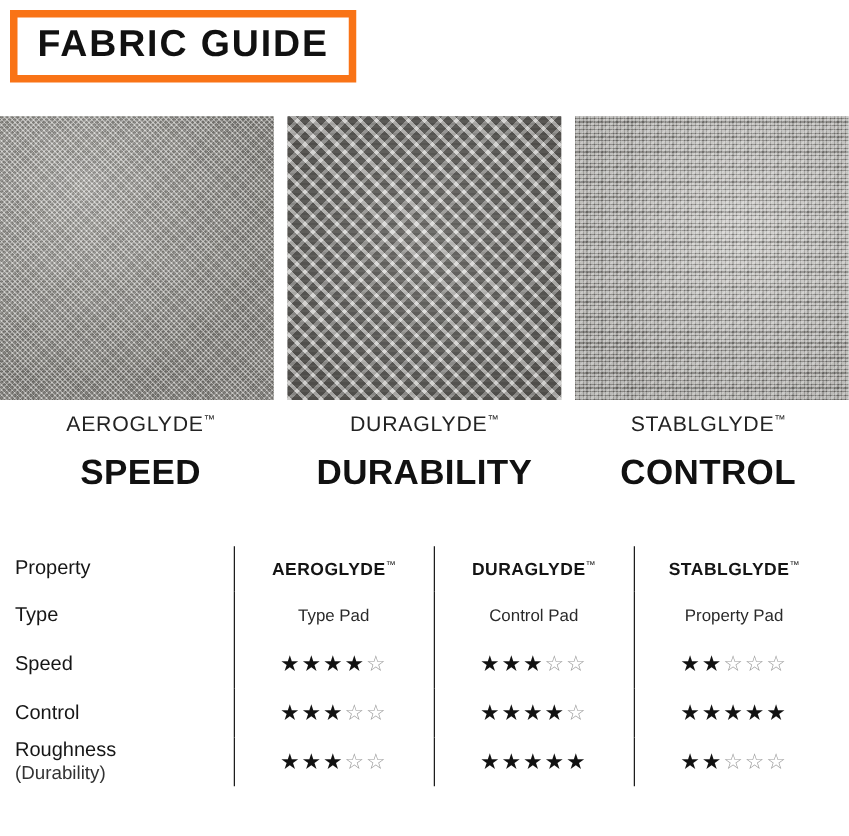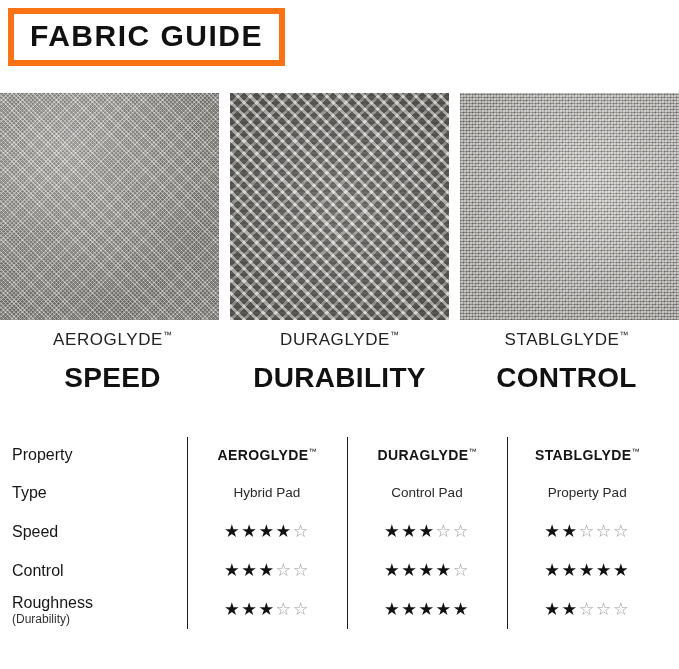--- a/index.html
+++ b/index.html
@@ -167,21 +167,21 @@
   .row {
     height: 39px;
   }
   .prop-label {
     font-size: 16px;
     color: #161616;
     padding-left: 4px;
   }
   .prop-sub {
     display: block;
-    font-size: 12px;
+    font-size: 15px;
     color: #333333;
     margin-top: 0;
   }
   .head-brand {
     text-align: center;
     font-size: 14px;
     font-weight: bold;
     letter-spacing: 0.4px;
     color: #141414;
     white-space: nowrap;
@@ -248,21 +248,21 @@
       <tbody>
         <tr class="hrow">
           <td class="prop-label">Property</td>
           <td class="vline head-brand"><span>AEROGLYDE</span><span class="tm">™</span></td>
           <td class="vline head-brand"><span>DURAGLYDE</span><span class="tm">™</span></td>
           <td class="vline head-brand"><span>STABLGLYDE</span><span class="tm">™</span></td>
         </tr>
 
         <tr class="row">
           <td class="prop-label">Type</td>
-          <td class="vline type-val">Hybrid Pad</td>
+          <td class="vline type-val">Type Pad</td>
           <td class="vline type-val">Control Pad</td>
           <td class="vline type-val">Property Pad</td>
         </tr>
 
         <tr class="row">
           <td class="prop-label">Speed</td>
           <td class="vline stars"><span>★</span><span>★</span><span>★</span><span>★</span><span class="star-off">☆</span></td>
           <td class="vline stars"><span>★</span><span>★</span><span>★</span><span class="star-off">☆</span><span class="star-off">☆</span></td>
           <td class="vline stars"><span>★</span><span>★</span><span class="star-off">☆</span><span class="star-off">☆</span><span class="star-off">☆</span></td>
         </tr>

